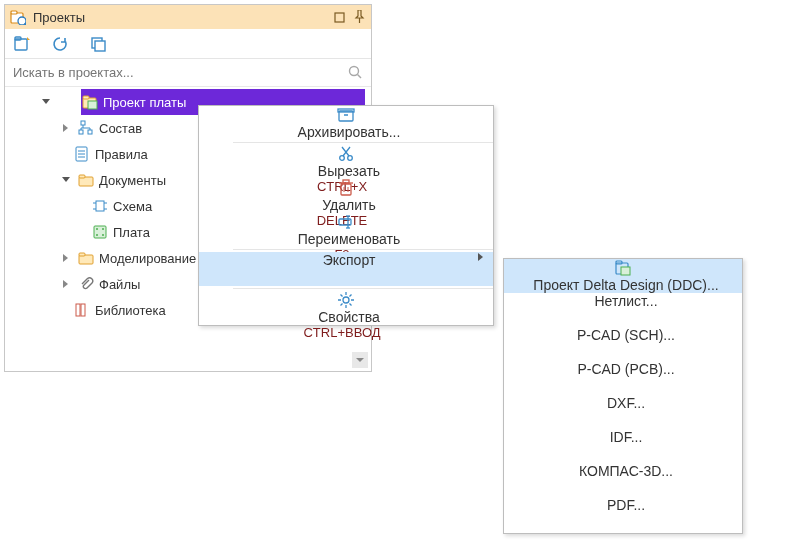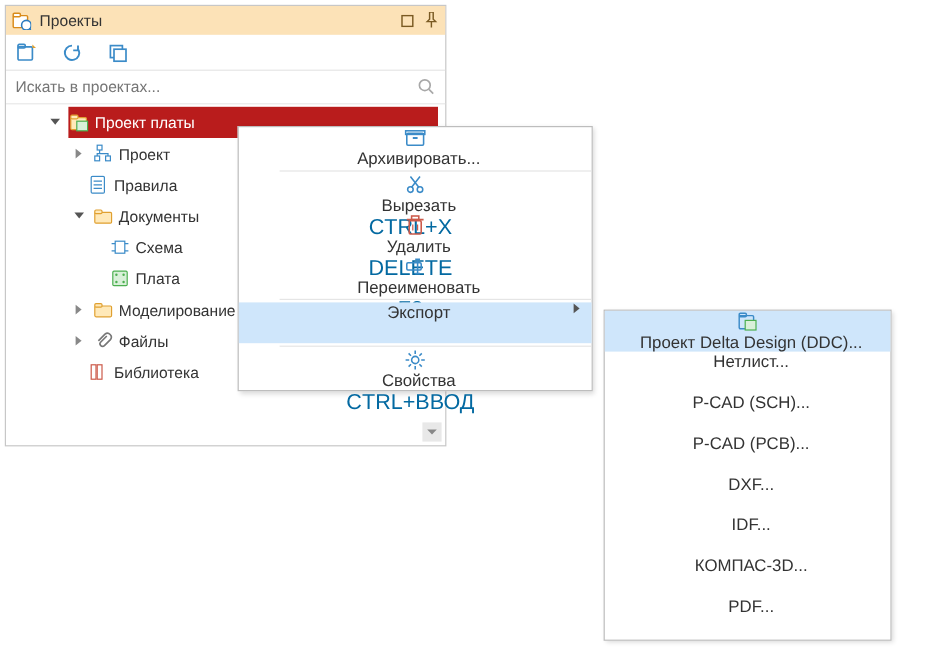--- a/index.html
+++ b/index.html
@@ -66,23 +66,24 @@
     align-items: center;
     gap: 4px;
     padding-right: 6px;
   }
   .indent { display:inline-block; }
   .caret { width: 14px; height: 14px; display:inline-flex; align-items:center; justify-content:center; color:#555; }
   .node-icon { width: 18px; height: 18px; display:inline-flex; align-items:center; justify-content:center; }
   .node-label { font-size: 13px; }
   .row-selected-wrap { display:flex; align-items:center; flex:1; height:100%; padding-left:0;}
   .row-selected {
-    background: #b91c1c;
+    background: #6d28d9;
     color: #fff;
     border-radius: 0;
+    margin-left: 24px;
   }
   .scrollbar-down {
     position:absolute;
     right:3px;
     bottom:3px;
     width:16px;
     height:16px;
     background:#e8e8e8;
     display:flex;
     align-items:center;
@@ -107,21 +108,21 @@
     position: relative;
     flex-direction: column;
   }
   .menu-icon-col {
     width: 34px;
     display: flex;
     align-items: center;
     justify-content: center;
   }
   .menu-label { flex: 1; padding-left: 6px; font-size: 14px; }
-  .menu-shortcut { padding-right: 8px; color: #0369a1; font-size: 18px; }
+  .menu-shortcut { padding-right: 8px; color: #7f1d1d; font-size: 13px; }
   .menu-sep { height: 1px; background: #e5e5e5; margin: 2px 0 2px 34px; }
   .menu-item.highlight { background: #cfe6fb; }
   .submenu-arrow { position:absolute; right:8px; }
   
   .menu2 {
     left: 503px;
     top: 258px;
     width: 240px;
     padding-bottom: 2px;
   }
@@ -218,21 +219,21 @@
           </svg>
         </span>
       <span class="node-icon">
           <svg width="16" height="16">
             <rect x="3" y="1" width="4" height="4" fill="none" stroke="#3b8bc8"></rect>
             <rect x="1" y="10" width="4" height="4" fill="none" stroke="#3b8bc8"></rect>
             <rect x="10" y="10" width="4" height="4" fill="none" stroke="#3b8bc8"></rect>
             <path d="M5 5v3M5 8h-2v2M5 8h7v2" fill="none" stroke="#3b8bc8"></path>
           </svg>
         </span>
-      <span class="node-label">Проект</span>
+      <span class="node-label">Состав</span>
     </div>
 
     <div class="tree-row">
       <span class="indent" style="width:64px"></span>
       <span class="node-icon">
           <svg width="16" height="16">
             <rect x="2" y="1" width="11" height="14" rx="1" fill="#fff" stroke="#3b8bc8"></rect>
             <line x1="4" y1="5" x2="11" y2="5" stroke="#3b8bc8"></line>
             <line x1="4" y1="8" x2="11" y2="8" stroke="#3b8bc8"></line>
             <line x1="4" y1="11" x2="11" y2="11" stroke="#3b8bc8"></line>

